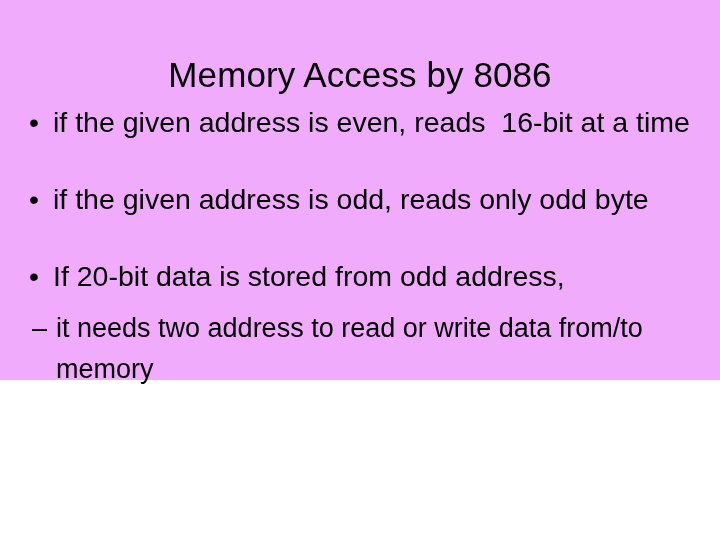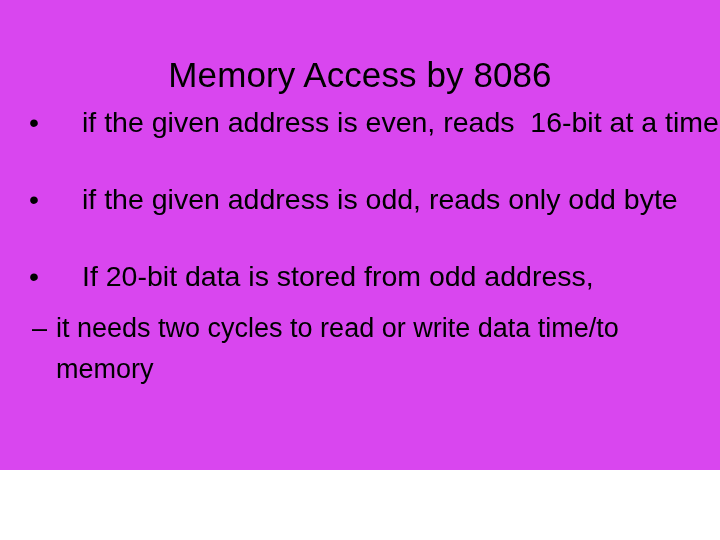--- a/index.html
+++ b/index.html
@@ -12,22 +12,22 @@
     height: 540px;
     overflow: hidden;
     font-family: "Liberation Sans", sans-serif;
     color: #000000;
     -webkit-font-smoothing: none;
   }
 
   #slide {
     position: relative;
     width: 720px;
-    height: 470px;
-    background: #d946ef;
+    height: 380px;
+    background: #f0abfc;
   }
 
   
   .slide-title {
     position: absolute;
     top: 31px;
     left: 0;
     width: 720px;
     text-align: center;
     font-size: 35px;
@@ -60,21 +60,20 @@
     position: absolute;
     left: 7px;
     top: 0;
     font-size: 28.5px;
     line-height: 41px;
   }
 
   .bullet-text {
     display: block;
     white-space: pre-wrap;
-    margin-left: 29px;
   }
 
   
   .bullet-item.has-sub {
     margin-bottom: 0;
   }
 
   .sub-list {
     margin-top: 11px;
     padding-left: 10px;
@@ -131,20 +130,20 @@
     </div>
 
     <div class="bullet-item has-sub">
       <span class="bullet-marker">•</span>
       <span class="bullet-text">If 20-bit data is stored from odd address,</span>
     </div>
 
     <div class="sub-list">
       <div class="sub-item">
         <span class="sub-marker">–</span>
-        <span class="sub-text">it needs two cycles to read or write data time/to memory</span>
+        <span class="sub-text">it needs two address to read or write data from/to memory</span>
       </div>
     </div>
 
   </div>
 
 
 </div>
 
 </body></html>

